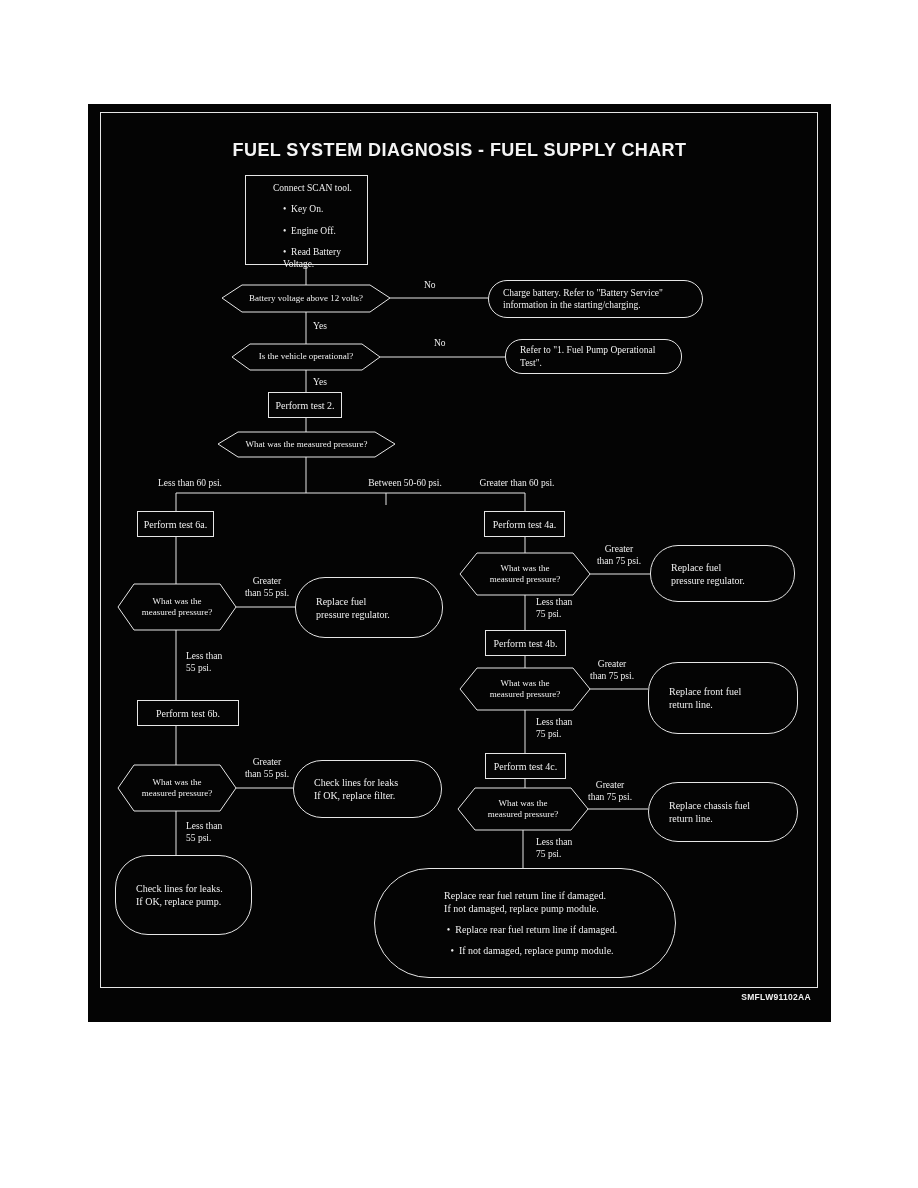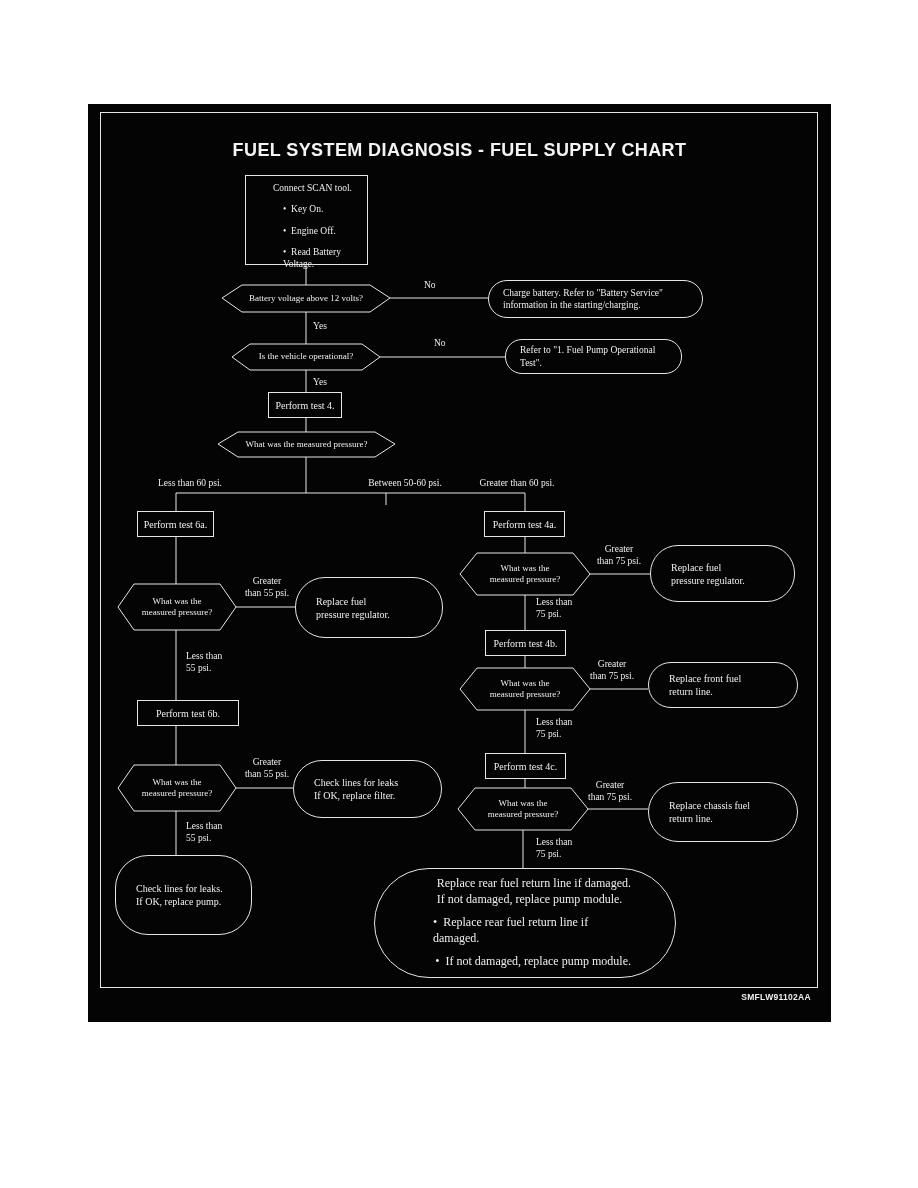--- a/index.html
+++ b/index.html
@@ -33,22 +33,22 @@
     text-align:center; font-size:9px; line-height:1.25; white-space:pre-line; color:#efefef;
   }
   .flabel {
     position:absolute; font-size:9.5px; line-height:1.25; white-space:pre-line; color:#efefef;
   }
   .centered { text-align:center; }
   .startbox { flex-direction:column; align-items:flex-start; justify-content:flex-start;
     padding:6px 8px; text-align:left; font-size:9.5px; }
   .bullet-row { margin-top:9px; padding-left:10px; }
   .bullet-row::before { content:"\2022\00a0\00a0"; }
-  .bigbox { flex-direction:column; align-items:flex-end; justify-content:center;
-    padding:10px 44px; text-align:left; font-size:12px; }
+  .bigbox { flex-direction:column; align-items:center; justify-content:center;
+    padding:10px 44px; text-align:left; font-size:10px; }
   .bigbox .bullet-row { margin-top:8px; padding-left:14px; }
   .footer-code {
     position:absolute; right:20px; top:888px; font-family:"Liberation Sans", sans-serif;
     font-size:8.5px; font-weight:bold; color:#efefef; letter-spacing:0.3px;
   }
 </style>
 </head>
 <body>
 
 <div class="page">
@@ -112,34 +112,34 @@
 measured pressure?</div>
     <div class="decision-text" style="left:30px; top:661px; width:118px; height:46px;">What was the
 measured pressure?</div>
     <div class="decision-text" style="left:372px; top:449px; width:130px; height:42px;">What was the
 measured pressure?</div>
     <div class="decision-text" style="left:372px; top:564px; width:130px; height:42px;">What was the
 measured pressure?</div>
     <div class="decision-text" style="left:370px; top:684px; width:130px; height:42px;">What was the
 measured pressure?</div>
 
-    <div class="node" style="left:180px; top:288px; width:74px; height:26px;">Perform test 4.</div>
+    <div class="node" style="left:180px; top:288px; width:74px; height:26px;">Perform test 2.</div>
     <div class="node" style="left:49px; top:407px; width:77px; height:26px;">Perform test 6a.</div>
     <div class="node" style="left:396px; top:407px; width:81px; height:26px;">Perform test 4a.</div>
     <div class="node" style="left:397px; top:526px; width:81px; height:26px;">Perform test 4b.</div>
     <div class="node" style="left:397px; top:649px; width:81px; height:26px;">Perform test 4c.</div>
     <div class="node" style="left:49px; top:596px; width:102px; height:26px;">Perform test 6b.</div>
 
     <div class="node align-left" style="left:400px; top:176px; width:215px; height:38px; border-radius:19px; padding:0 14px; font-size:9.5px;">Charge battery. Refer to "Battery Service"
 information in the starting/charging.</div>
     <div class="node align-left" style="left:417px; top:235px; width:177px; height:35px; border-radius:17px; padding:0 14px; font-size:9.5px;">Refer to "1. Fuel Pump Operational
 Test".</div>
     <div class="node align-left" style="left:562px; top:441px; width:145px; height:57px; border-radius:28px; padding:0 20px;">Replace fuel
 pressure regulator.</div>
-    <div class="node align-left" style="left:560px; top:558px; width:150px; height:46px; border-radius:30px; padding:0 20px;">Replace front fuel
+    <div class="node align-left" style="left:560px; top:558px; width:150px; height:72px; border-radius:30px; padding:0 20px;">Replace front fuel
 return line.</div>
     <div class="node align-left" style="left:560px; top:678px; width:150px; height:60px; border-radius:30px; padding:0 20px;">Replace chassis fuel
 return line.</div>
     <div class="node align-left" style="left:207px; top:473px; width:148px; height:61px; border-radius:30px; padding:0 20px;">Replace fuel
 pressure regulator.</div>
     <div class="node align-left" style="left:205px; top:656px; width:149px; height:58px; border-radius:29px; padding:0 20px;">Check lines for leaks
 If OK, replace filter.</div>
     <div class="node align-left" style="left:27px; top:751px; width:137px; height:80px; border-radius:33px; padding:8px 20px;">Check lines for leaks.
 If OK, replace pump.</div>
 

